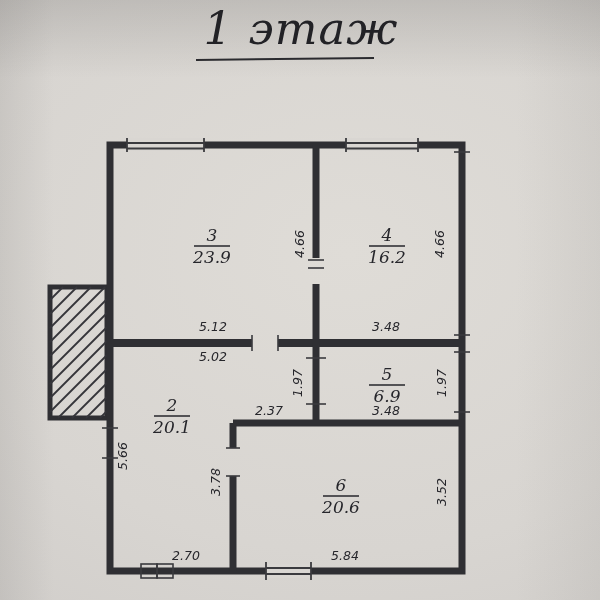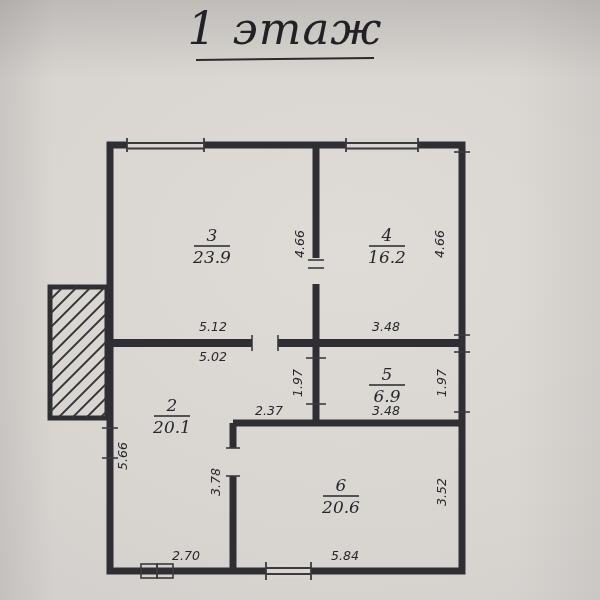--- a/index.html
+++ b/index.html
@@ -15,21 +15,21 @@
     background:
       linear-gradient(180deg, rgba(90,88,86,0.20), rgba(0,0,0,0) 13%),
       linear-gradient(90deg, rgba(90,88,86,0.12), rgba(0,0,0,0) 9%, rgba(0,0,0,0) 86%, rgba(120,118,115,0.10));
   }
   .corner-tl{
     position:absolute;top:0;left:0;width:120px;height:130px;pointer-events:none;
     clip-path:polygon(0 0, 92px 0, 0 112px);
     background:linear-gradient(135deg,#aZ 0,#b4b2b1 0,#c3c1bf 85%);
   }
   .title{
-    position:absolute;left:185px;top:2px;width:200px;
+    position:absolute;left:201px;top:2px;width:200px;
     text-align:center;
     font-family:"DejaVu Serif", serif;
     font-style:italic;font-weight:500;
     font-size:45px;color:#222226;letter-spacing:1px;
   }
   .title-underline{
     position:absolute;left:196px;top:58px;width:178px;height:2px;
     background:#2b2b2f;transform:rotate(-0.6deg);
   }
   svg.plan{position:absolute;left:0;top:0;}

